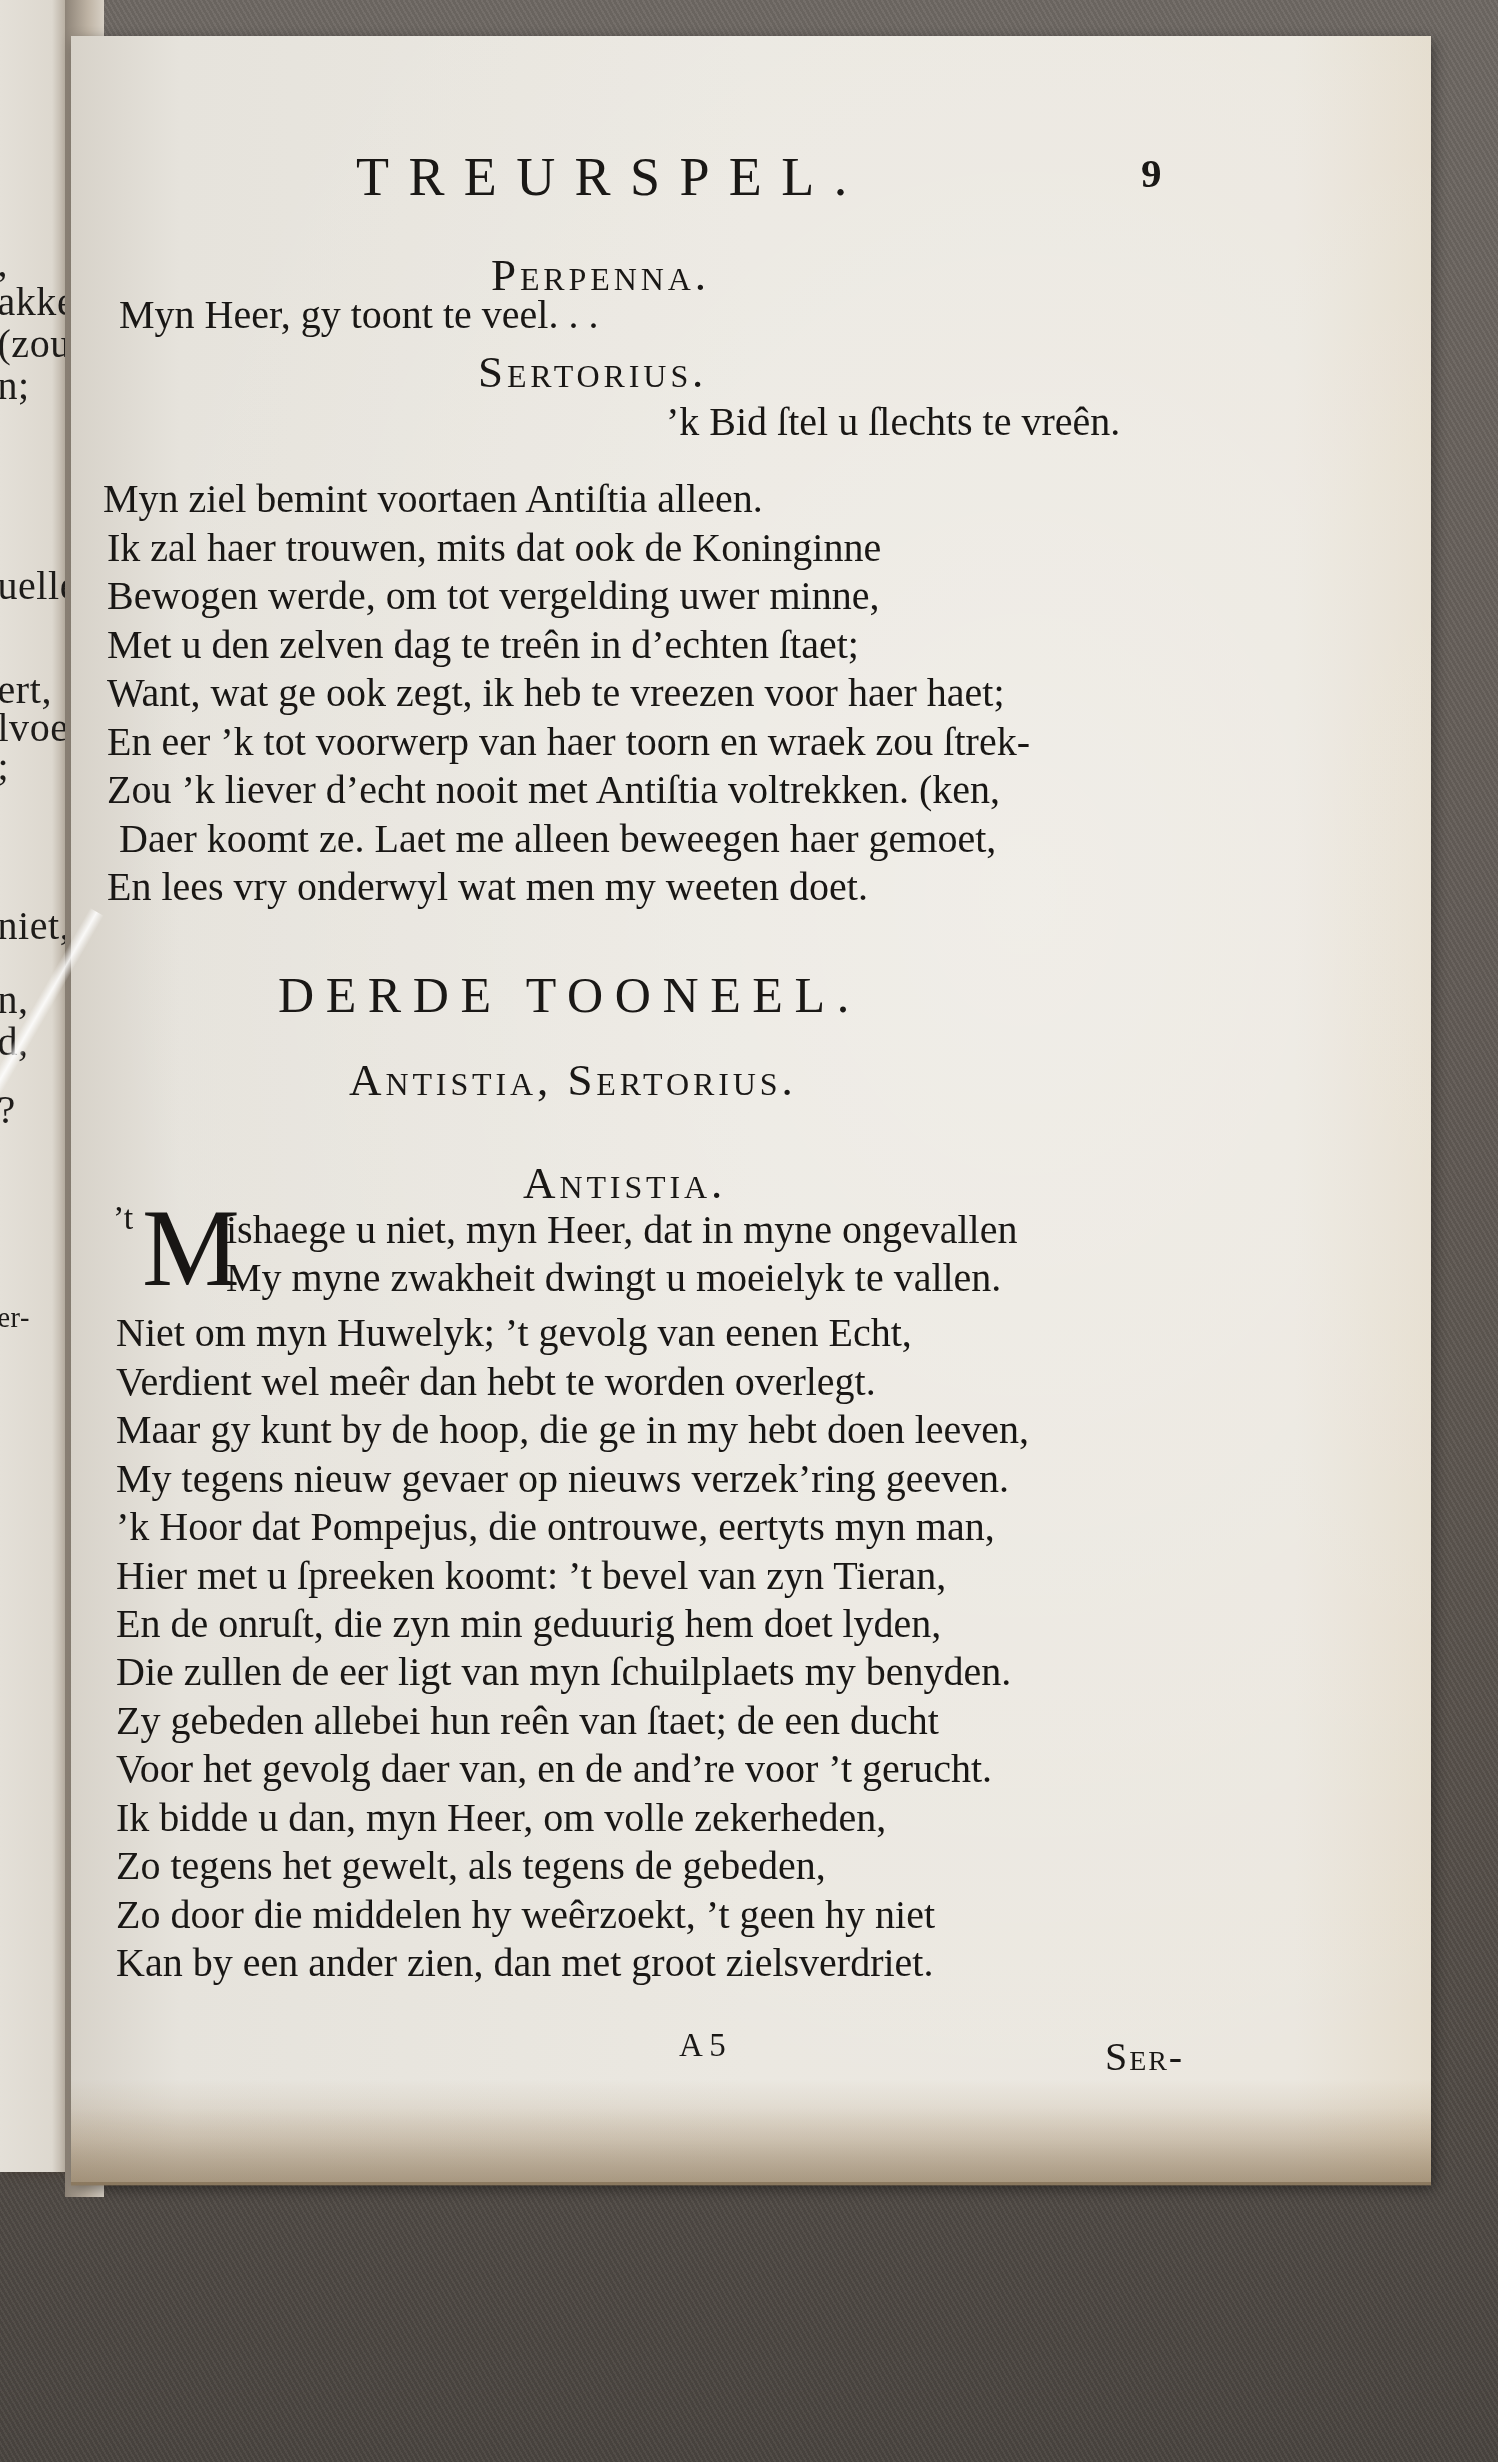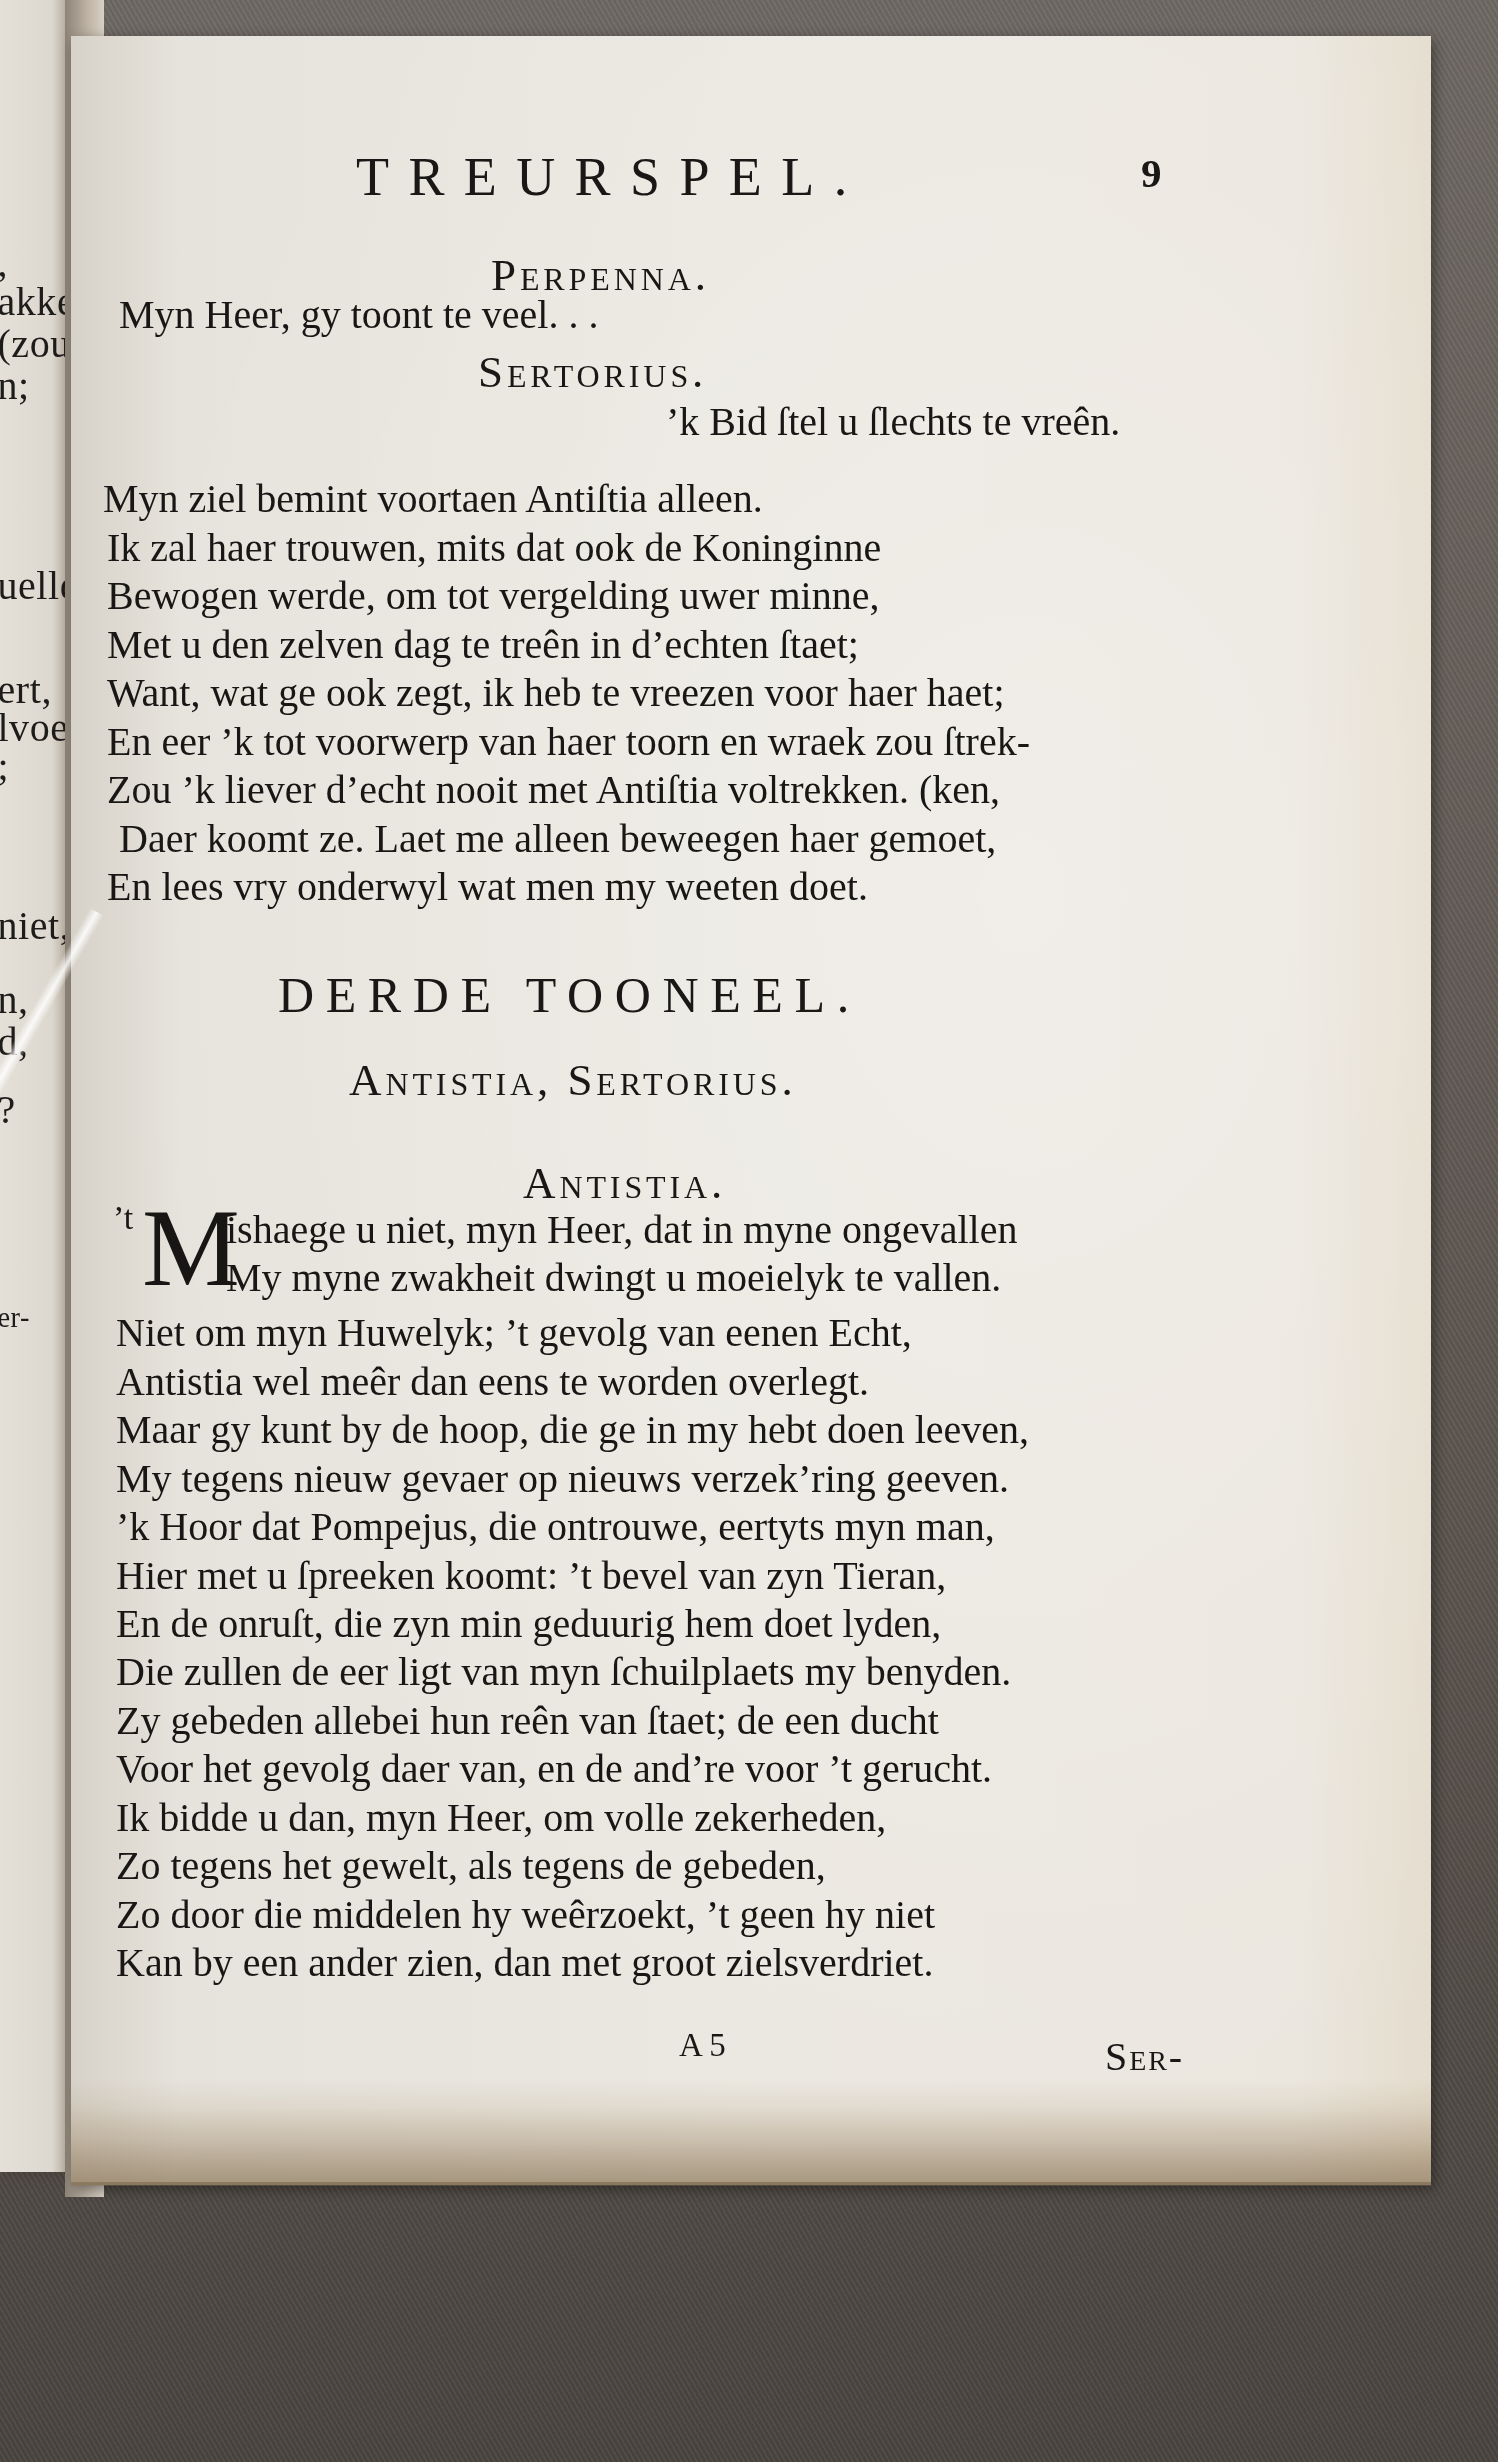--- a/index.html
+++ b/index.html
@@ -190,21 +190,21 @@
   <div class="scene-title" style="left:207px;top:918px">DERDE TOONEEL.</div>
   <div class="speaker" style="left:278px;top:1018px">Antistia, Sertorius.</div>
   <div class="speaker" style="left:452px;top:1121px">Antistia.</div>
 
   <div class="verse" style="left:42px;top:1163px;font-size:34px">’t</div>
   <div class="drop-cap" style="left:71px;top:1157px">M</div>
 
   <div class="verse" style="left:155px;top:1170px">ishaege u niet, myn Heer, dat in myne ongevallen</div>
   <div class="verse" style="left:155px;top:1218px">My myne zwakheit dwingt u moeielyk te vallen.</div>
   <div class="verse" style="left:45px;top:1273px">Niet om myn Huwelyk; ’t gevolg van eenen Echt,</div>
-  <div class="verse" style="left:45px;top:1322px">Antistia wel meêr dan eens te worden overlegt.</div>
+  <div class="verse" style="left:45px;top:1322px">Verdient wel meêr dan hebt te worden overlegt.</div>
   <div class="verse" style="left:45px;top:1370px">Maar gy kunt by de hoop, die ge in my hebt doen leeven,</div>
   <div class="verse" style="left:45px;top:1419px">My tegens nieuw gevaer op nieuws verzek’ring geeven.</div>
   <div class="verse" style="left:45px;top:1467px">’k Hoor dat Pompejus, die ontrouwe, eertyts myn man,</div>
   <div class="verse" style="left:45px;top:1516px">Hier met u ſpreeken koomt: ’t bevel van zyn Tieran,</div>
   <div class="verse" style="left:45px;top:1564px">En de onruſt, die zyn min geduurig hem doet lyden,</div>
   <div class="verse" style="left:45px;top:1612px">Die zullen de eer ligt van myn ſchuilplaets my benyden.</div>
   <div class="verse" style="left:45px;top:1661px">Zy gebeden allebei hun reên van ſtaet; de een ducht</div>
   <div class="verse" style="left:45px;top:1709px">Voor het gevolg daer van, en de and’re voor ’t gerucht.</div>
   <div class="verse" style="left:45px;top:1758px">Ik bidde u dan, myn Heer, om volle zekerheden,</div>
   <div class="verse" style="left:45px;top:1806px">Zo tegens het gewelt, als tegens de gebeden,</div>

